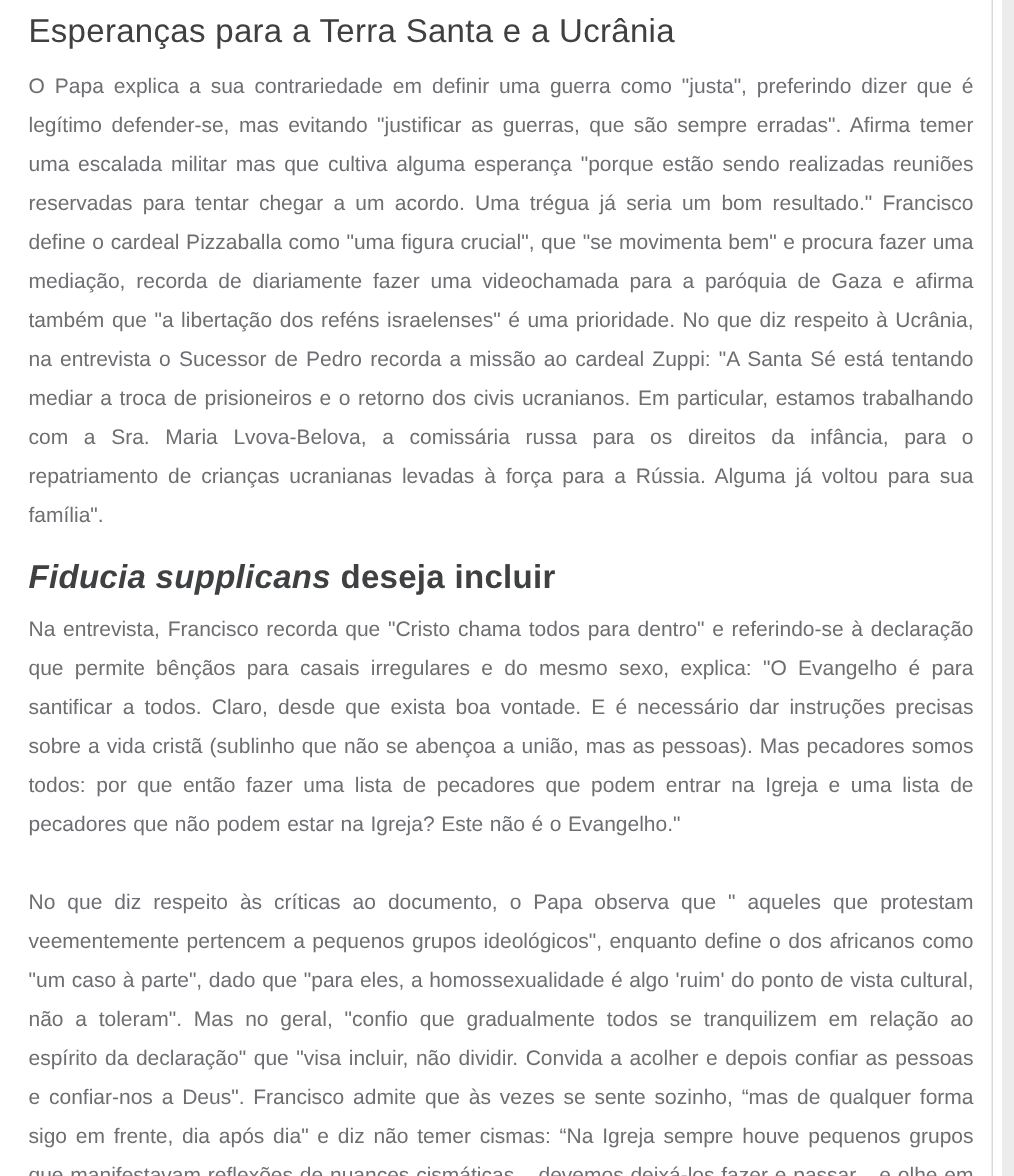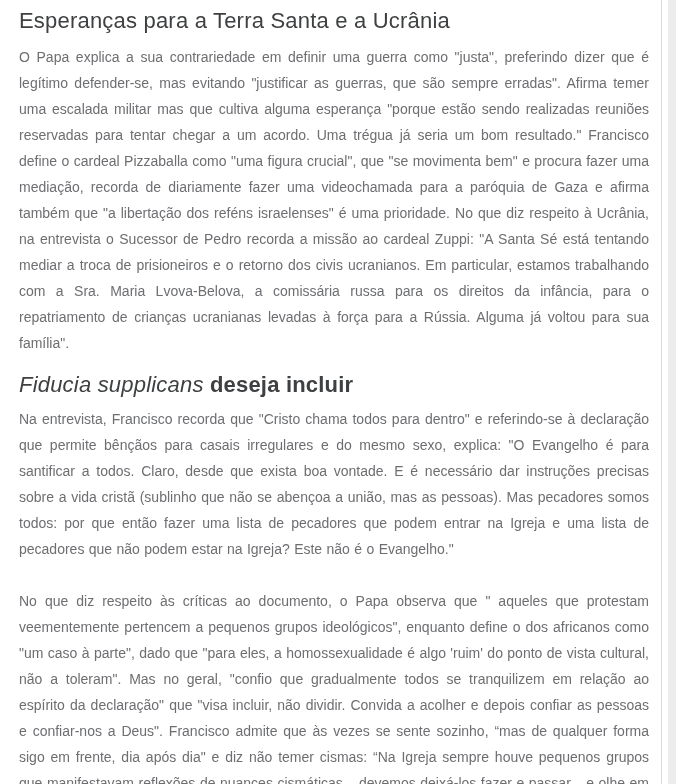--- a/index.html
+++ b/index.html
@@ -42,21 +42,21 @@
   .section-heading {
     font-size: 22px;
     font-weight: 400;
     color: var(--heading-color);
     letter-spacing: 0.2px;
     margin: 15px 0 7px 0;
     line-height: 28px;
   }
   .heading-italic {
     font-style: italic;
-    font-weight: 400;
+    font-weight: 700;
     text-align: right;
   }
   .heading-regular {
     font-style: normal;
     font-weight: 700;
   }
   .body-paragraph {
     font-size: 14px;
     line-height: 26px;
     color: var(--body-color);

